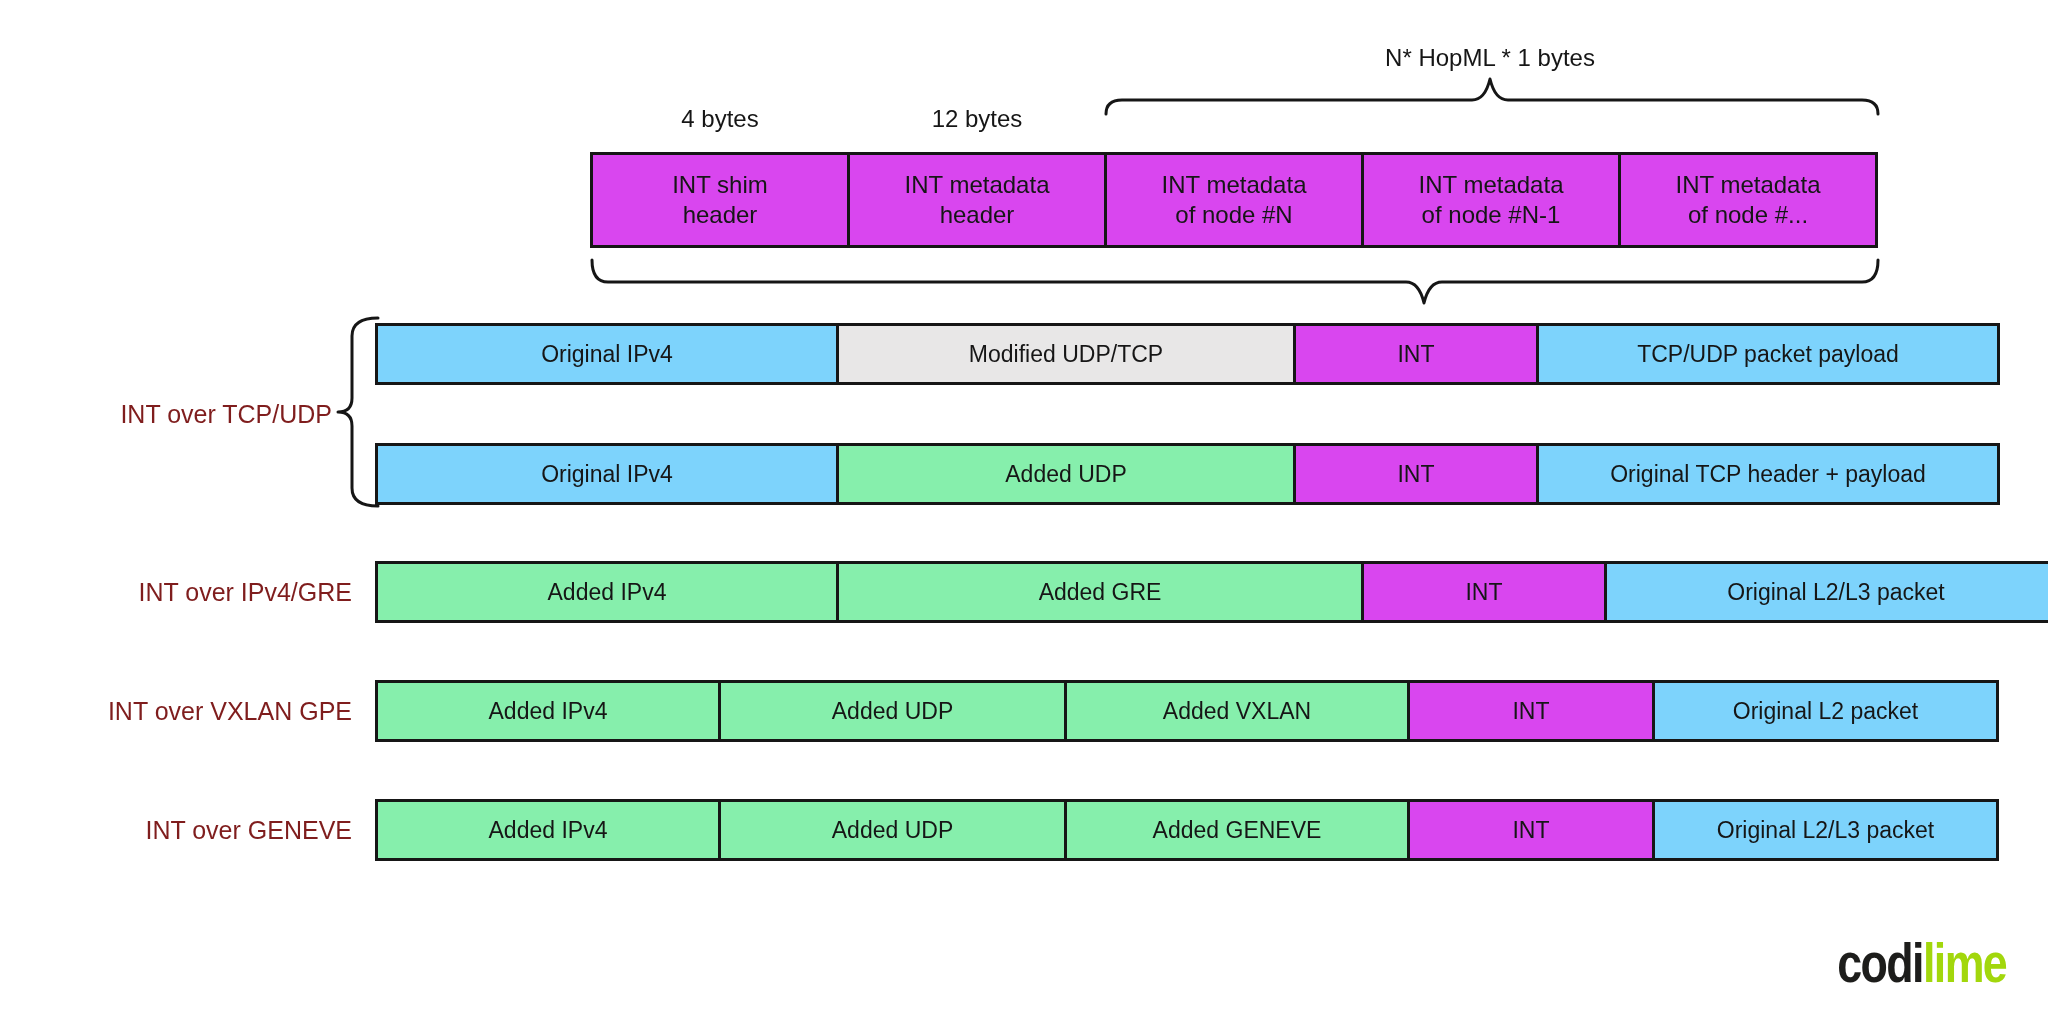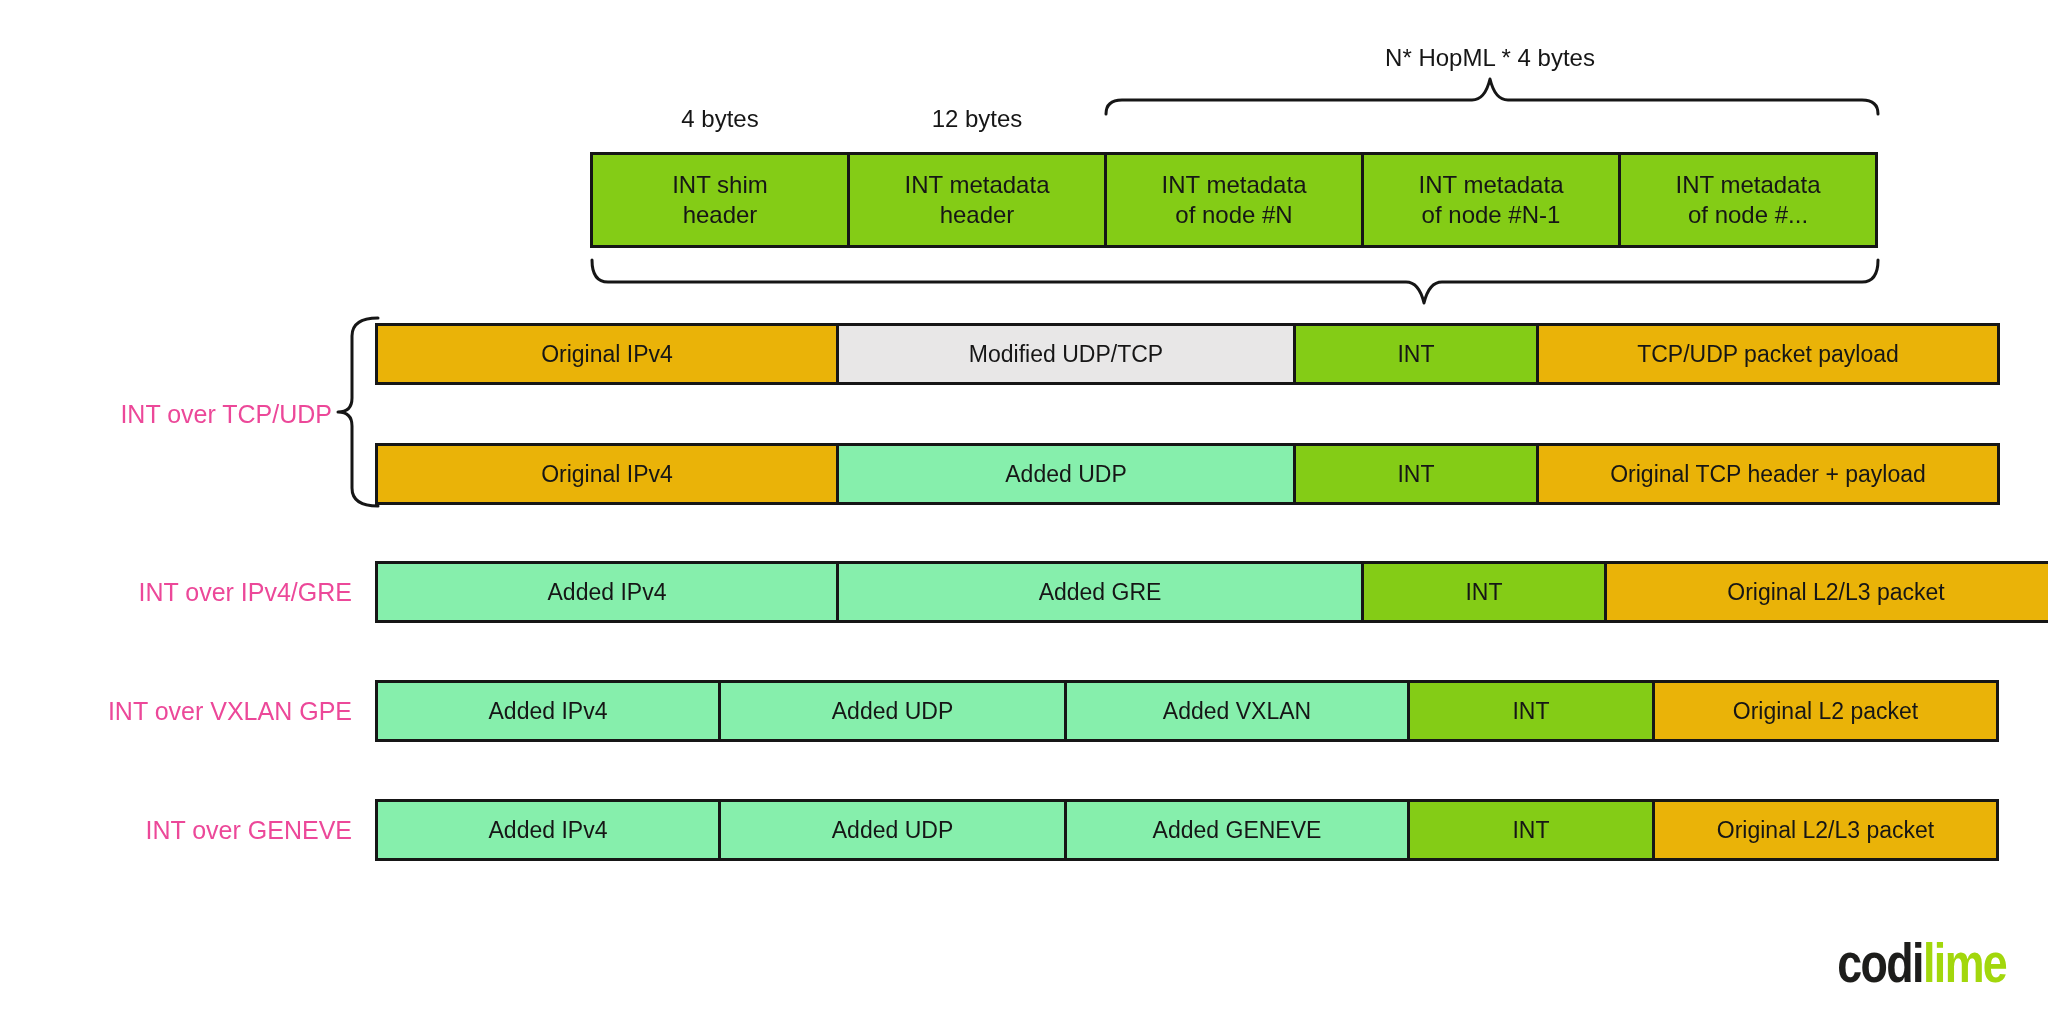--- a/index.html
+++ b/index.html
@@ -27,34 +27,34 @@
     border:3px solid #161616;
     display:flex; flex-direction:column;
     align-items:center; justify-content:center;
     text-align:center;
     font-size:23px;
     line-height:30px;
     color:#161616;
   }
   .pkt-cell + .pkt-cell { margin-left:-3px;align-items:center; }
   .top-cell { width:260px; height:96px; font-size:24px; }
-  .fill-yellow { background:#84cc16; }
-  .fill-cyan   { background:#eab308; }
+  .fill-yellow { background:#d946ef; }
+  .fill-cyan   { background:#7dd3fc; }
   .fill-mint   { background:#86efac; }
   .fill-gray   { background:#e8e7e7; }
 
   .row-h { height:62px; }
 
   
   .side-label {
     position:absolute;
     left:40px;
     text-align:right;
     font-size:25px;
-    color:#ec4899;
+    color:#7f1d1d;
     line-height:30px;
   }
 
   
   #braces { position:absolute; left:0; top:0; pointer-events:none; }
   #braces path {
     fill:none;
     stroke:#161616;
     stroke-width:3;
     stroke-linecap:round;
@@ -75,21 +75,21 @@
   .logo .dark { color:#1d1d1b; }
   .logo .lime { color:#a2d70c; }
 </style>
 </head>
 <body>
 
 <div id="canvas">
 
   <div class="byte-label" style="left:590px; top:105px; width:260px;">4 bytes</div>
   <div class="byte-label" style="left:847px; top:105px; width:260px;text-align:center;">12 bytes</div>
-  <div class="byte-label" style="left:1190px; top:44px; width:600px;">N* HopML * 4 bytes</div>
+  <div class="byte-label" style="left:1190px; top:44px; width:600px;">N* HopML * 1 bytes</div>
 
   <svg id="braces" width="2048" height="1020" viewBox="0 0 2048 1020">
     <path d="M 1106 114 Q 1106 100 1122 100 L 1472 100 Q 1485 100 1490 79 Q 1495 100 1508 100 L 1862 100 Q 1878 100 1878 114"></path>
     <path d="M 592 260 Q 592 282 608 282 L 1406 282 Q 1419 282 1424 303 Q 1429 282 1442 282 L 1862 282 Q 1878 282 1878 260"></path>
     <path d="M 378 318 Q 352 318 352 336 L 352 398 Q 352 412 338 412 Q 352 412 352 426 L 352 488 Q 352 506 378 506"></path>
   </svg>
 
   <div class="pkt-row" style="left:590px; top:152px;">
     <div class="pkt-cell top-cell fill-yellow">
       <span>INT shim</span>

